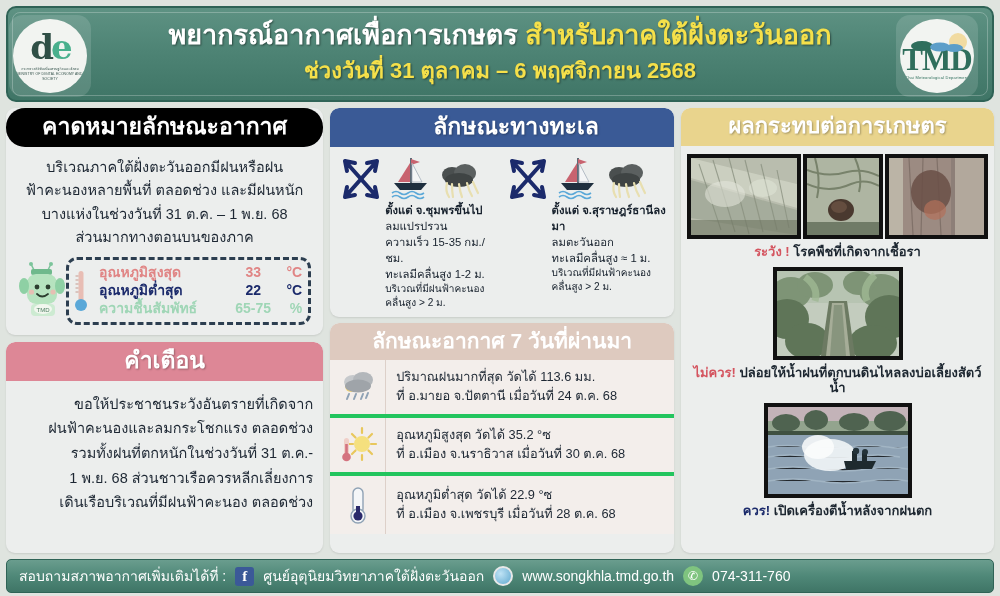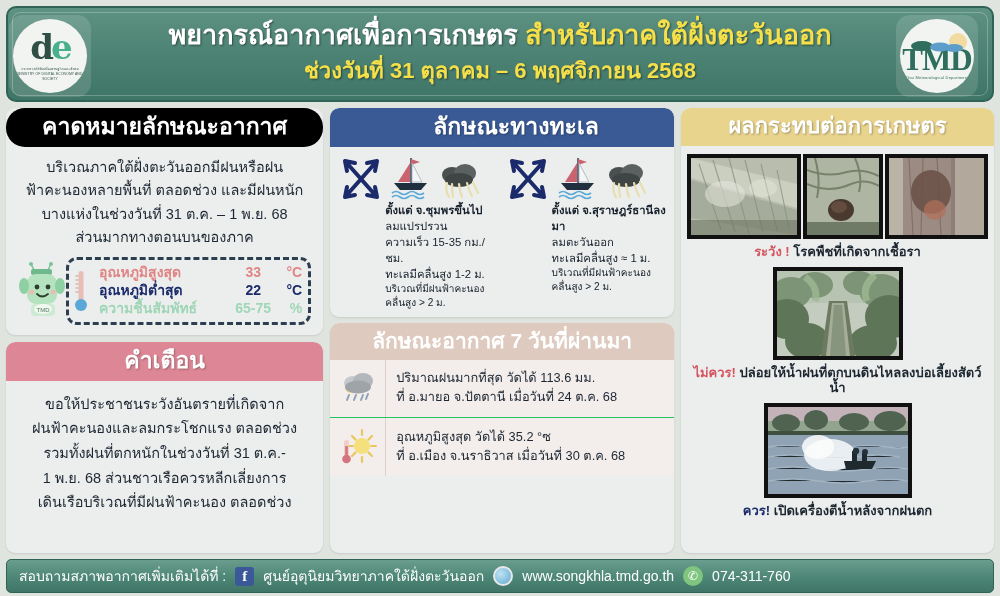--- a/index.html
+++ b/index.html
@@ -96,34 +96,34 @@
   .temp-lines{ flex:1; }
   .temp-line{ display:flex; align-items:center; font-size:14px; font-weight:bold; line-height:1.28;}
   .temp-line .lbl{ flex:1; }
   .temp-line .val{ width:46px; text-align:center; }
   .temp-line .unit{ width:26px; text-align:right; }
   .t-max{ color:#e08585; }
   .t-min{ color:#1b2a6b; }
   .t-hum{ color:#9fd6b6; }
 
   
-  .wn-text{ text-align:center;font-size:14.5px;color:#1d2733;line-height:1.70; }
+  .wn-text{ text-align:right;font-size:14.5px;color:#1d2733;line-height:1.70; }
   .wn-text div{ white-space:nowrap; }
 
   
   .sea-bd{ display:flex; padding:6px 5px 6px 6px; }
   .sea-half{ width:50%; padding:0 3px; }
   .sea-icons{ display:flex;align-items:flex-end;gap:4px;height:48px;margin-bottom:1px;}
   .sea-lines{ font-size:11.3px;color:#16202c;line-height:1.42;margin-left:46px; }
   .sea-lines .l1{ font-weight:bold; }
   .sea-lines .small{ font-size:10.1px; }
 
   
   .past-bd{ padding:0; background:#f3eeeb; }
-  .past-row{ display:flex; align-items:center; border-bottom:1px solid #22c55e; min-height:58px;}
+  .past-row{ display:flex; align-items:center; border-bottom:4px solid #22c55e; min-height:58px;}
   .past-row:last-child{ border-bottom:none; }
   .past-ic{ width:56px;flex:0 0 56px;display:flex;align-items:center;justify-content:center;
             border-right:1px solid #ddd0c9; align-self:stretch;}
   .past-tx{ padding:5px 6px 5px 10px; font-size:12.8px; color:#1d2733; line-height:1.48;}
 
   
   .imp-bd{ padding:8px 6px 4px; text-align:center; }
   .photo-row{ display:flex; justify-content:center; gap:2px; }
   .photo{ border:4px solid #111; background:#8a8f83; position:relative; overflow:hidden; }
   .cap{ font-size:13px; font-weight:bold; color:#1c2630; margin:5px 0 7px; line-height:1.2;}
@@ -371,20 +371,34 @@
                 <rect x="8.2" y="20" width="2.6" height="11" fill="#d4737f"></rect>
                 <circle cx="9.5" cy="33" r="4.3" fill="#d4737f"></circle>
               </svg>
             </div>
             <div class="past-tx">
               <div>อุณหภูมิสูงสุด วัดได้ 35.2 °ซ</div>
               <div>ที่ อ.เมือง จ.นราธิวาส เมื่อวันที่ 30 ต.ค. 68</div>
             </div>
           </div>
 
+          <div class="past-row">
+            <div class="past-ic">
+              <svg width="42" height="42" viewBox="0 0 42 42">
+                <rect x="16" y="4" width="10" height="26" rx="5" fill="#f4f6f8" stroke="#8fa2b5" stroke-width="1.4"></rect>
+                <circle cx="21" cy="32" r="7" fill="#f4f6f8" stroke="#8fa2b5" stroke-width="1.4"></circle>
+                <circle cx="21" cy="32" r="4.6" fill="#2b2a6b"></circle>
+                <rect x="19" y="22" width="4" height="10" fill="#2b2a6b"></rect>
+              </svg>
+            </div>
+            <div class="past-tx">
+              <div>อุณหภูมิต่ำสุด วัดได้ 22.9 °ซ</div>
+              <div>ที่ อ.เมือง จ.เพชรบุรี เมื่อวันที่ 28 ต.ค. 68</div>
+            </div>
+          </div>
         </div>
       </div>
     </div>
 
     <div class="col-right">
       <div class="panel" style="height:100%">
         <div class="panel-hd hd-impact">ผลกระทบต่อการเกษตร</div>
         <div class="imp-bd">
 
           <div class="photo-row">

